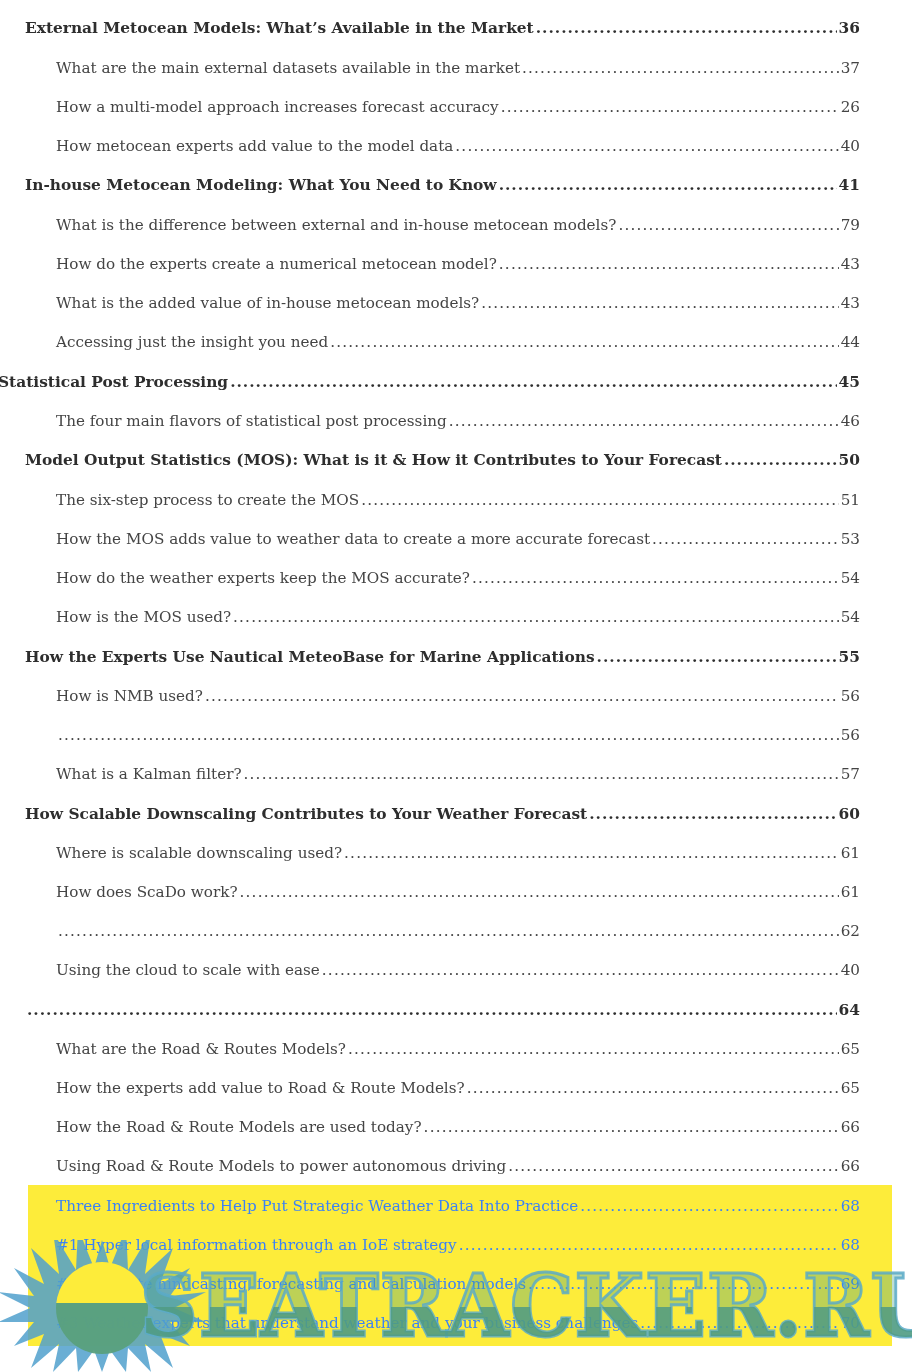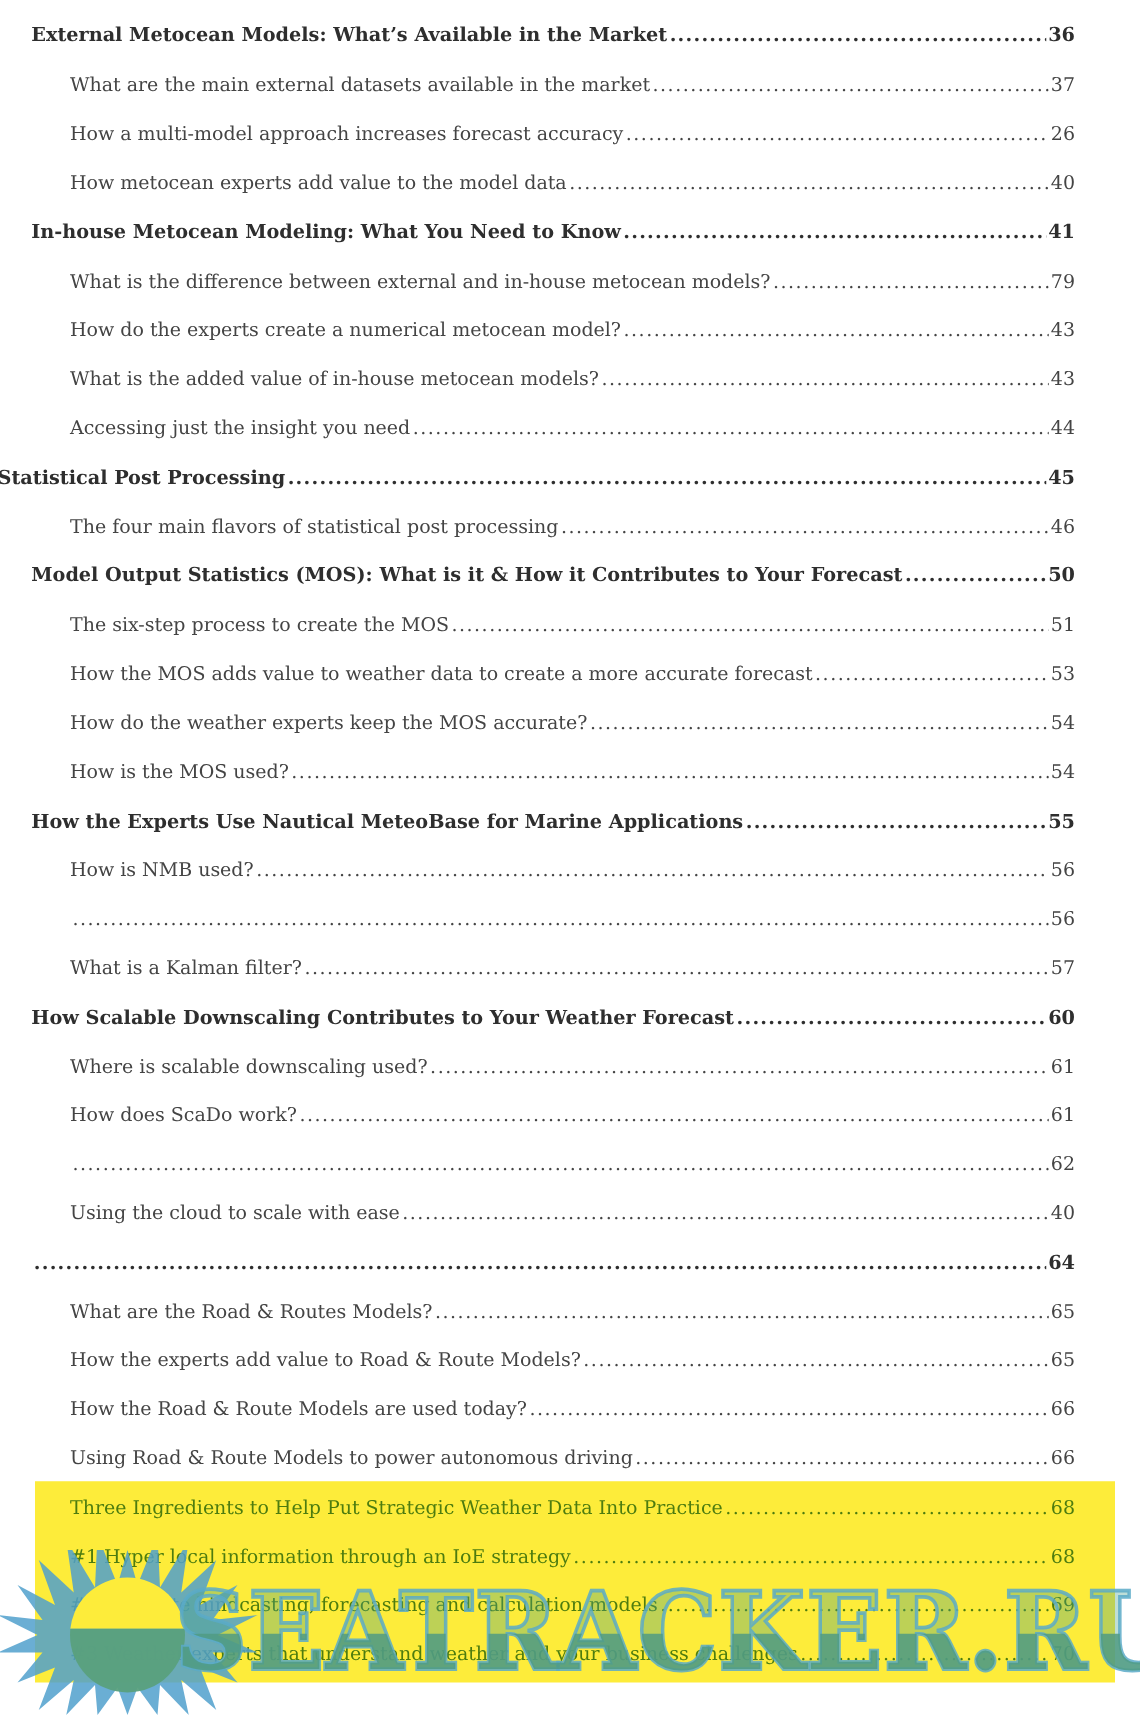--- a/index.html
+++ b/index.html
@@ -22,21 +22,21 @@
   }
   .row.l1 .dots { font-weight: bold; letter-spacing: 1px; }
   .row .dots::before {
     content: "........................................................................................................................................................................................................................................";
   }
   .row .p { flex: 0 0 auto; text-align: right; }
   .highlight {
     position: absolute; left: 28px; top: 1185px; width: 864px; height: 161px;
     background: #fdec3a;
   }
-  .hrow .t, .hrow .p, .hrow .dots { color: #4d7c0f; }
+  .hrow .t, .hrow .p, .hrow .dots { color: #3b82f6; }
   
   .wm { position: absolute; left: 0; top: 1240px; width: 912px; height: 132px; pointer-events: none; }
   .wm-text {
     position: absolute; left: 140px; top: 1262px; height: 88px;
     font-family: "DejaVu Serif", serif; font-weight: bold; font-size: 86px; line-height: 88px;
     letter-spacing: 1px; color: rgba(70,160,140,0.35);
     -webkit-text-stroke: 3px rgba(90,170,200,0.85);
     white-space: nowrap; transform: scaleX(0.93); transform-origin: left top;
   }
   .wm-fill {

